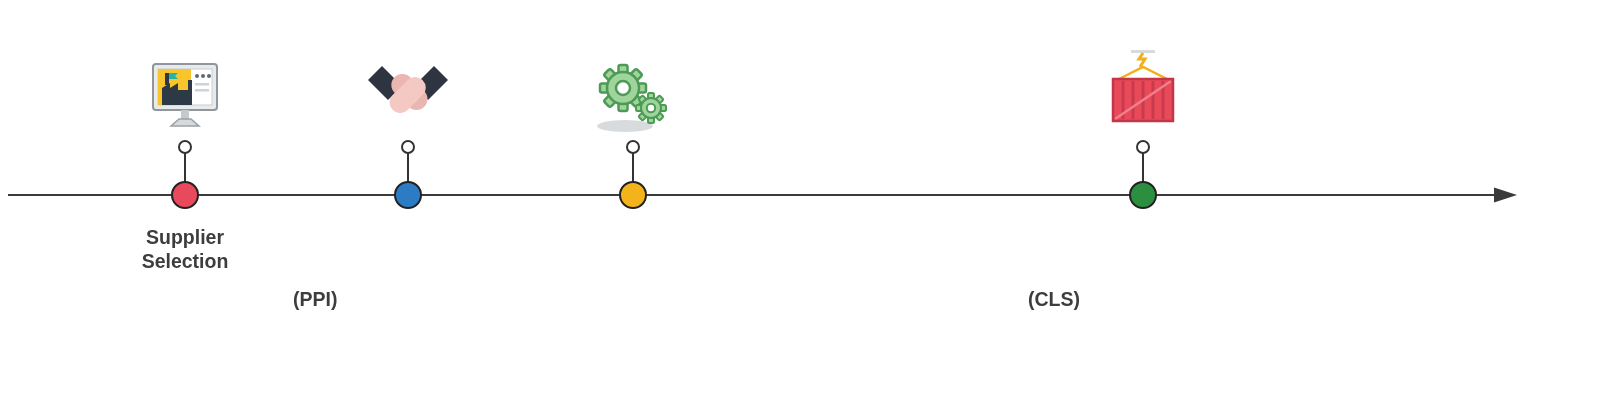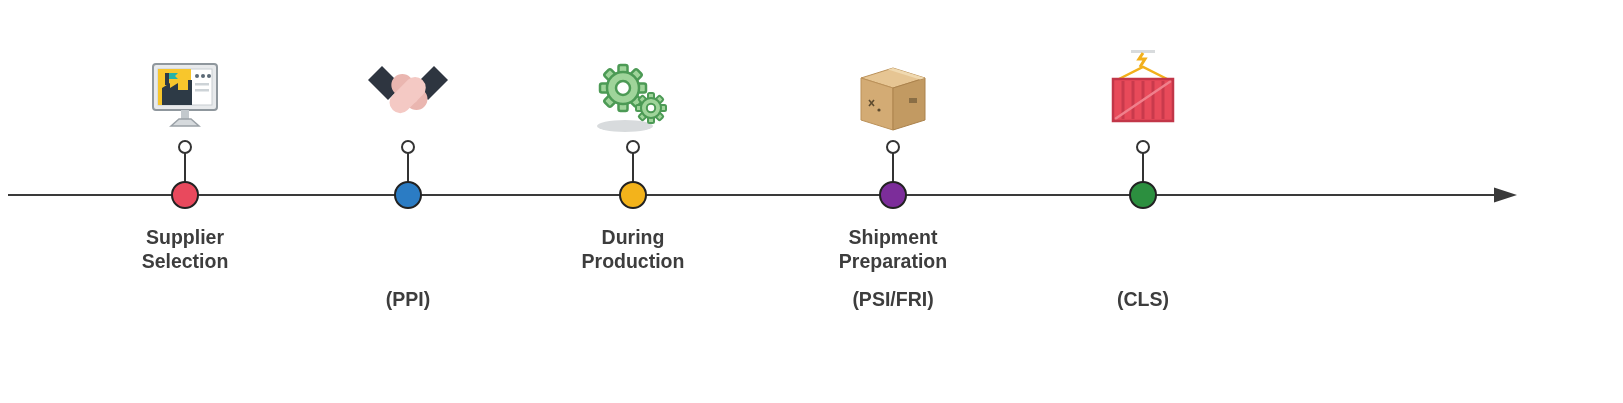--- a/index.html
+++ b/index.html
@@ -78,21 +78,20 @@
     font-size:19.5px;
     font-weight:bold;
     color:#3d3d3d;
     line-height:1.22;
     white-space:pre-line;
   }
 
   .code {
     position:absolute;
     top:288px; left:0; right:0;
-    text-align:center;
     font-size:19.5px;
     font-weight:bold;
     color:#3d3d3d;
   }
 </style>
 </head>
 <body>
 
 <div class="canvas">
 
@@ -201,43 +200,22 @@
               <rect x="-3" y="-15" width="6" height="7" rx="1.5"></rect>
             </g>
           <circle cx="0" cy="0" r="10" fill="#9fd49a"></circle>
           <circle cx="0" cy="0" r="4.2" fill="#ffffff"></circle>
         </g>
       </svg>
     </div>
     <div class="node-ring"></div>
     <div class="stem"></div>
     <div class="dot" style="background-color: rgb(243, 179, 27);"></div>
-    <div class="label">During
-Production</div>
-  </div>
-
-  <div class="milestone" style="left:893px">
-    <div class="icon-wrap">
-      <svg width="78" height="72" viewBox="0 0 78 72">
-        <polygon points="39,4 71,14 39,24 7,14" fill="#e6c593" stroke="#bb9159" stroke-width="1"></polygon>
-        <polygon points="7,14 39,24 39,66 7,56" fill="#d3ab74" stroke="#bb9159" stroke-width="1"></polygon>
-        <polygon points="71,14 39,24 39,66 71,56" fill="#c29a62" stroke="#ab824c" stroke-width="1"></polygon>
-        <polygon points="34,5.5 66,15.5 71,14 39,4" fill="#f0d9b0"></polygon>
-        <path d="M15 36 l5 6 M20 36 l-5 6" stroke="#5d4a2e" stroke-width="1.6"></path>
-        <circle cx="25" cy="46" r="1.6" fill="#5d4a2e"></circle>
-        <rect x="55" y="34" width="8" height="5" fill="#5d4a2e" opacity="0.55"></rect>
-      </svg>
-    </div>
-    <div class="node-ring"></div>
-    <div class="stem"></div>
-    <div class="dot" style="background-color: rgb(124, 45, 154);"></div>
-    <div class="label">Shipment
-Preparation</div>
-    <div class="code">(PSI/FRI)</div>
-  </div>
+  </div>
+
 
   <div class="milestone" style="left:1143px">
     <div class="icon-wrap">
       <svg width="82" height="86" viewBox="0 0 82 86">
         <rect x="29" y="0" width="24" height="3" fill="#d8dbdd"></rect>
         <path d="M41 3 l-4 6 h6 l-5 8" stroke="#f2b01c" stroke-width="3" fill="none"></path>
         <path d="M13 31 L41 17 L69 31" stroke="#f2b01c" stroke-width="2.5" fill="none"></path>
         <rect x="11" y="29" width="60" height="42" fill="#e84a5a"></rect>
         <line x1="21" y1="31" x2="21" y2="69" stroke="#c93a4c" stroke-width="3"></line>
         <line x1="31" y1="31" x2="31" y2="69" stroke="#c93a4c" stroke-width="3"></line>

